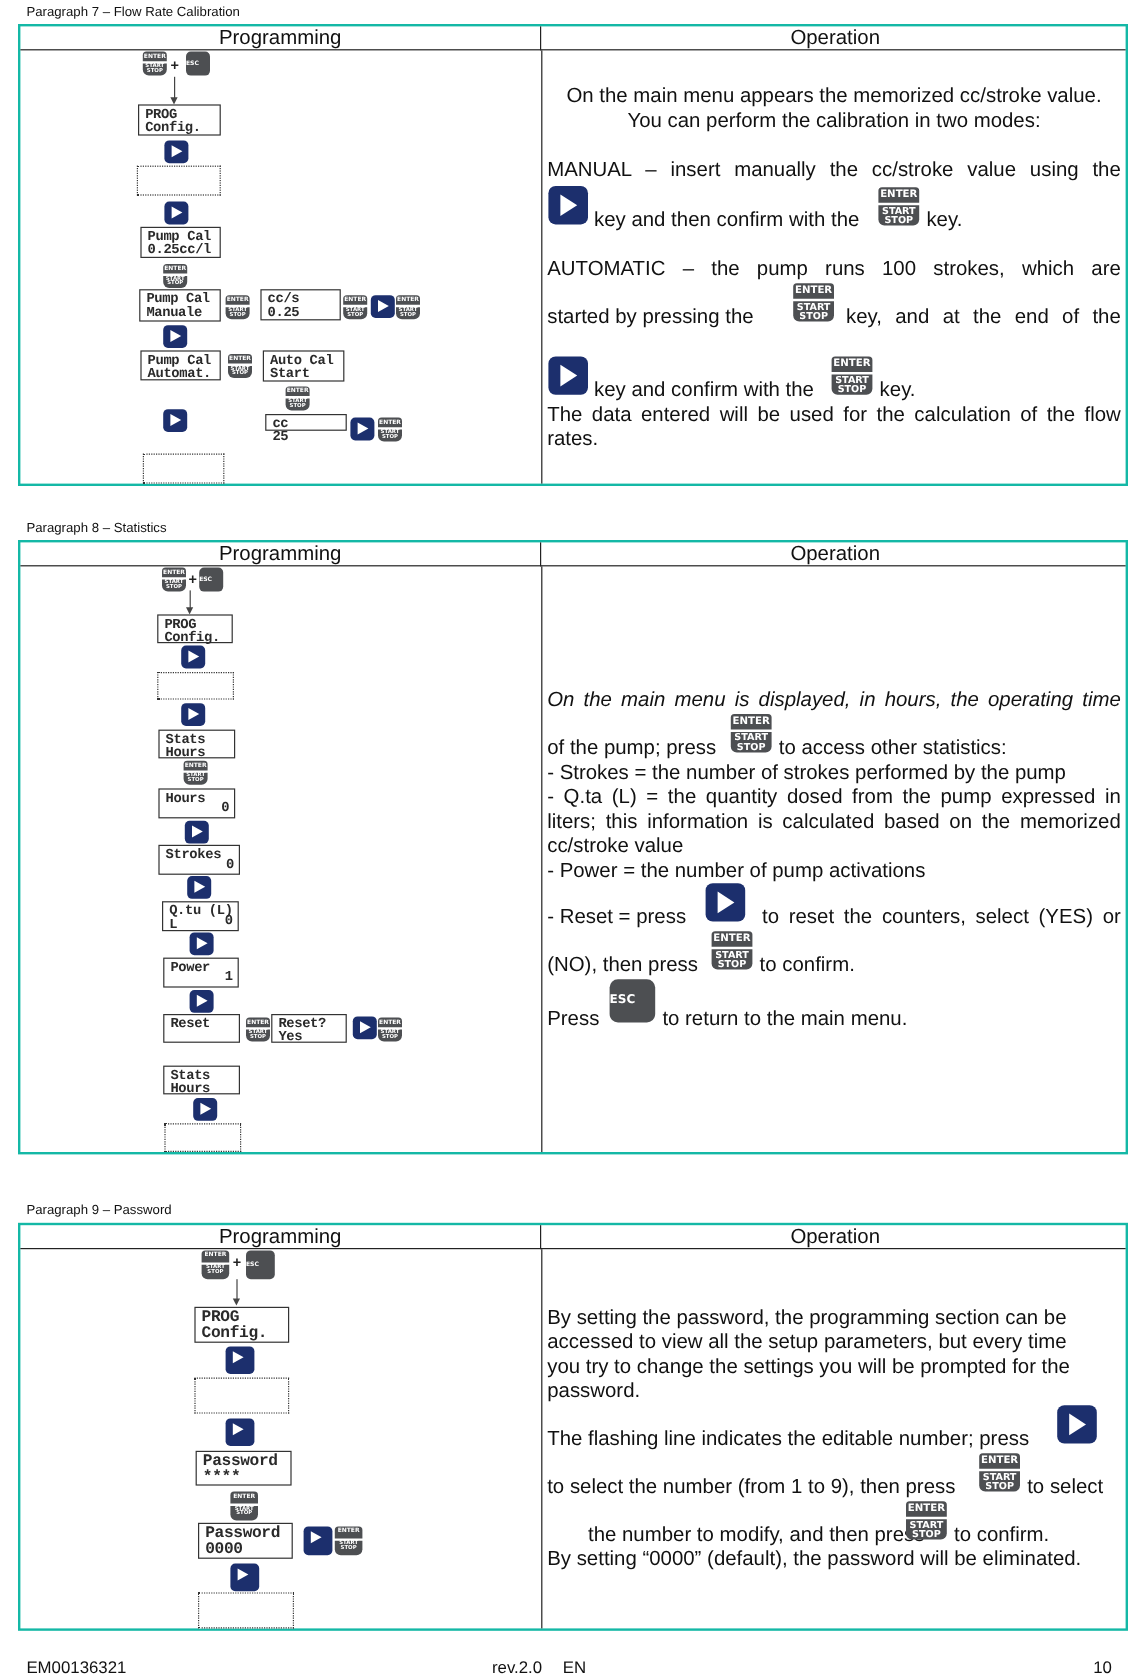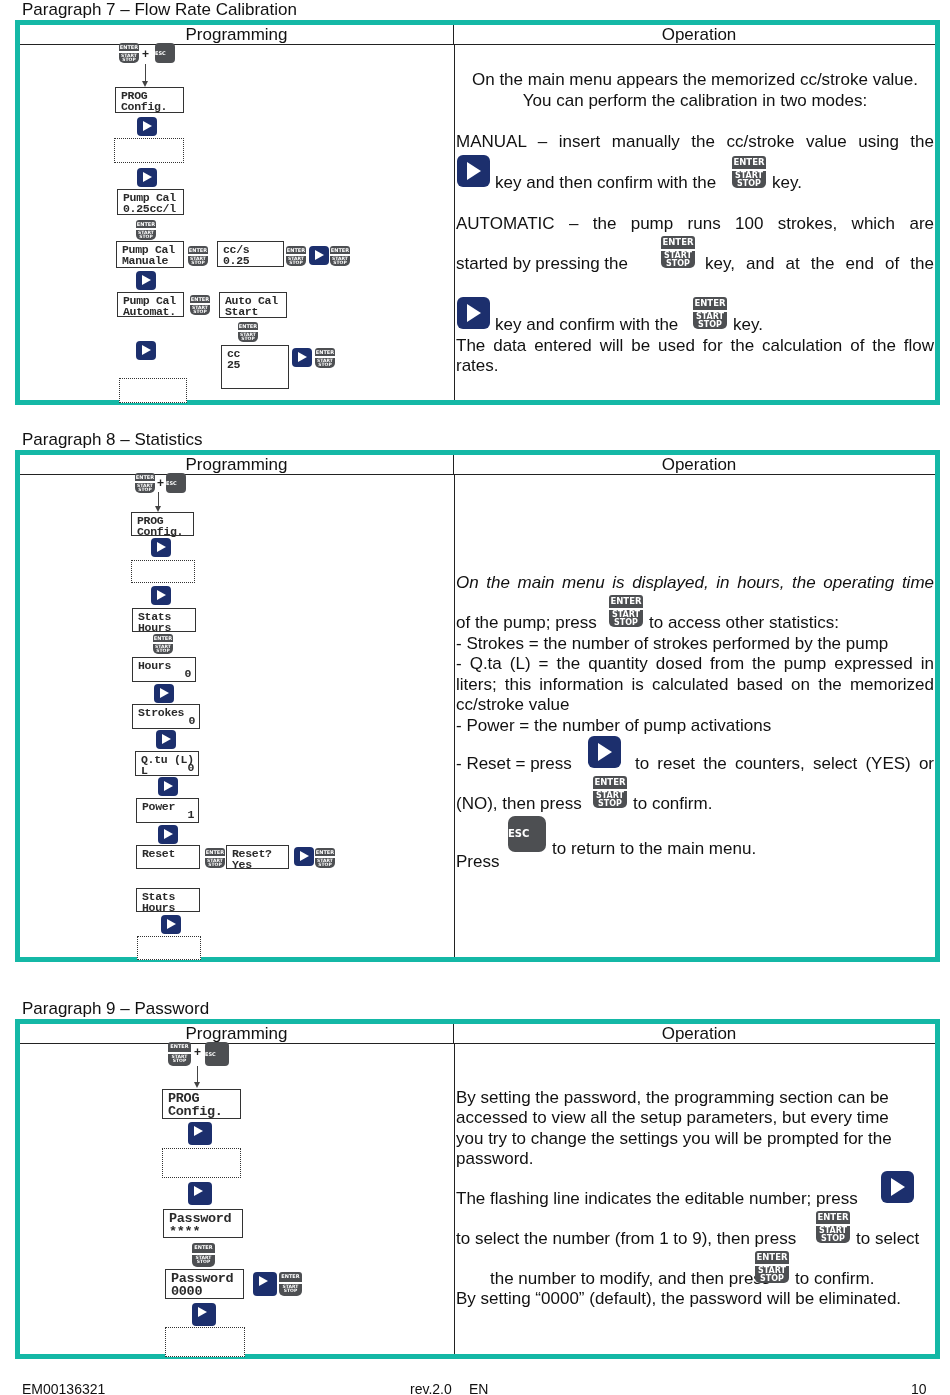--- a/index.html
+++ b/index.html
@@ -1,21 +1,21 @@
 <!DOCTYPE html>
 <html><head>
 <meta charset="utf-8">
 <style>
   * { box-sizing: border-box; margin: 0; padding: 0; }
   html, body { width: 950px; height: 1395px; background: #ffffff; overflow: hidden; }
   body { position: relative; font-family: "Liberation Sans", sans-serif; color: #111; }
 
-  .para-title { position: absolute; left: 22px; font-size: 17px; line-height: 18px; white-space: nowrap; }
-
-  .sec-table { position: absolute; left: 15px; width: 925px; border: 5px solid #14b8a6; }
+  .para-title { position: absolute; left: 22px; font-size: 11px; line-height: 18px; white-space: nowrap; }
+
+  .sec-table { position: absolute; left: 15px; width: 925px; border: 2px solid #14b8a6; }
   .sec-head { position: absolute; left: 0; top: 0; height: 20px; width: 100%; border-bottom: 1px solid #222; }
   .sec-head .h { position: absolute; top: 0; height: 20px; font-size: 17px; line-height: 20px; text-align: center; }
   .sec-head .h1 { left: 0; width: 434px; border-right: 1px solid #222; }
   .sec-head .h2 { left: 434px; width: 490px; }
   .sec-divider { position: absolute; left: 434px; top: 20px; bottom: 0; width: 1px; background: #222; }
 
   
   .lcd { position: absolute; border: 1.5px solid #333; background: #fff;
          font-family: Liberation Mono, monospace; font-weight: bold; font-size: 11.5px;
          line-height: 11px; color: #2a2a2a; padding: 2px 0 0 5px; letter-spacing: -0.3px; }
@@ -126,21 +126,21 @@
 </div>
 <div class="lcd" style="left:219px; top:292px; width:68px; height:26px;">
   <span class="l1">Auto Cal</span>
     <span class="l2">Start</span>
 </div>
 <div class="key-enter" style="left:238px; top:322px;">
   <div class="top">ENTER</div>
     <div class="bot"><span>START</span><br><span>STOP</span></div>
 </div>
 <div class="key-right" style="left:136px; top:341px;"></div>
-<div class="lcd" style="left:221px; top:345px; width:68px; height:44px;">
+<div class="lcd" style="left:221px; top:345px; width:68px; height:14px;">
   <span class="l1">cc</span>
     <span class="l2">25</span>
 </div>
 <div class="key-right" style="left:292px; top:348px;"></div>
 <div class="key-enter" style="left:315px; top:348px;">
   <div class="top">ENTER</div>
     <div class="bot"><span>START</span><br><span>STOP</span></div>
 </div>
 <div class="lcd-empty" style="left:119px; top:378px; width:68px; height:25px;"></div>
 
@@ -264,21 +264,21 @@
   <div class="line" style="top:143px;">- Power = the number of pump activations</div>
   <div class="line" style="top:181px;">- Reset = press</div>
   <div class="key-right big" style="left:132px; top:163px;"></div>
   <div class="line just" style="left:179px; top:181px; width:299px;">to reset the counters, select (YES) or</div>
   <div class="line" style="top:221px;">(NO), then press</div>
   <div class="key-enter big" style="left:137px; top:203px;">
     <div class="top">ENTER</div>
       <div class="bot"><span>START</span><br><span>STOP</span></div>
   </div>
   <div class="line" style="left:177px; top:221px;">to confirm.</div>
-  <div class="line" style="top:266px;margin-top:13px;">Press</div>
+  <div class="line" style="top:266px;">Press</div>
   <div class="key-esc big" style="left:52px; top:243px;">ESC</div>
   <div class="line" style="left:96px; top:266px;">to return to the main menu.</div>
 </div>
 
 <div class="para-title" style="top:1000px;">Paragraph 9 – Password</div>
 <div class="sec-table" style="top:1019px; height:340px;">
   <div class="sec-head">
     <div class="h h1">Programming</div>
     <div class="h h2">Operation</div>
   </div>

